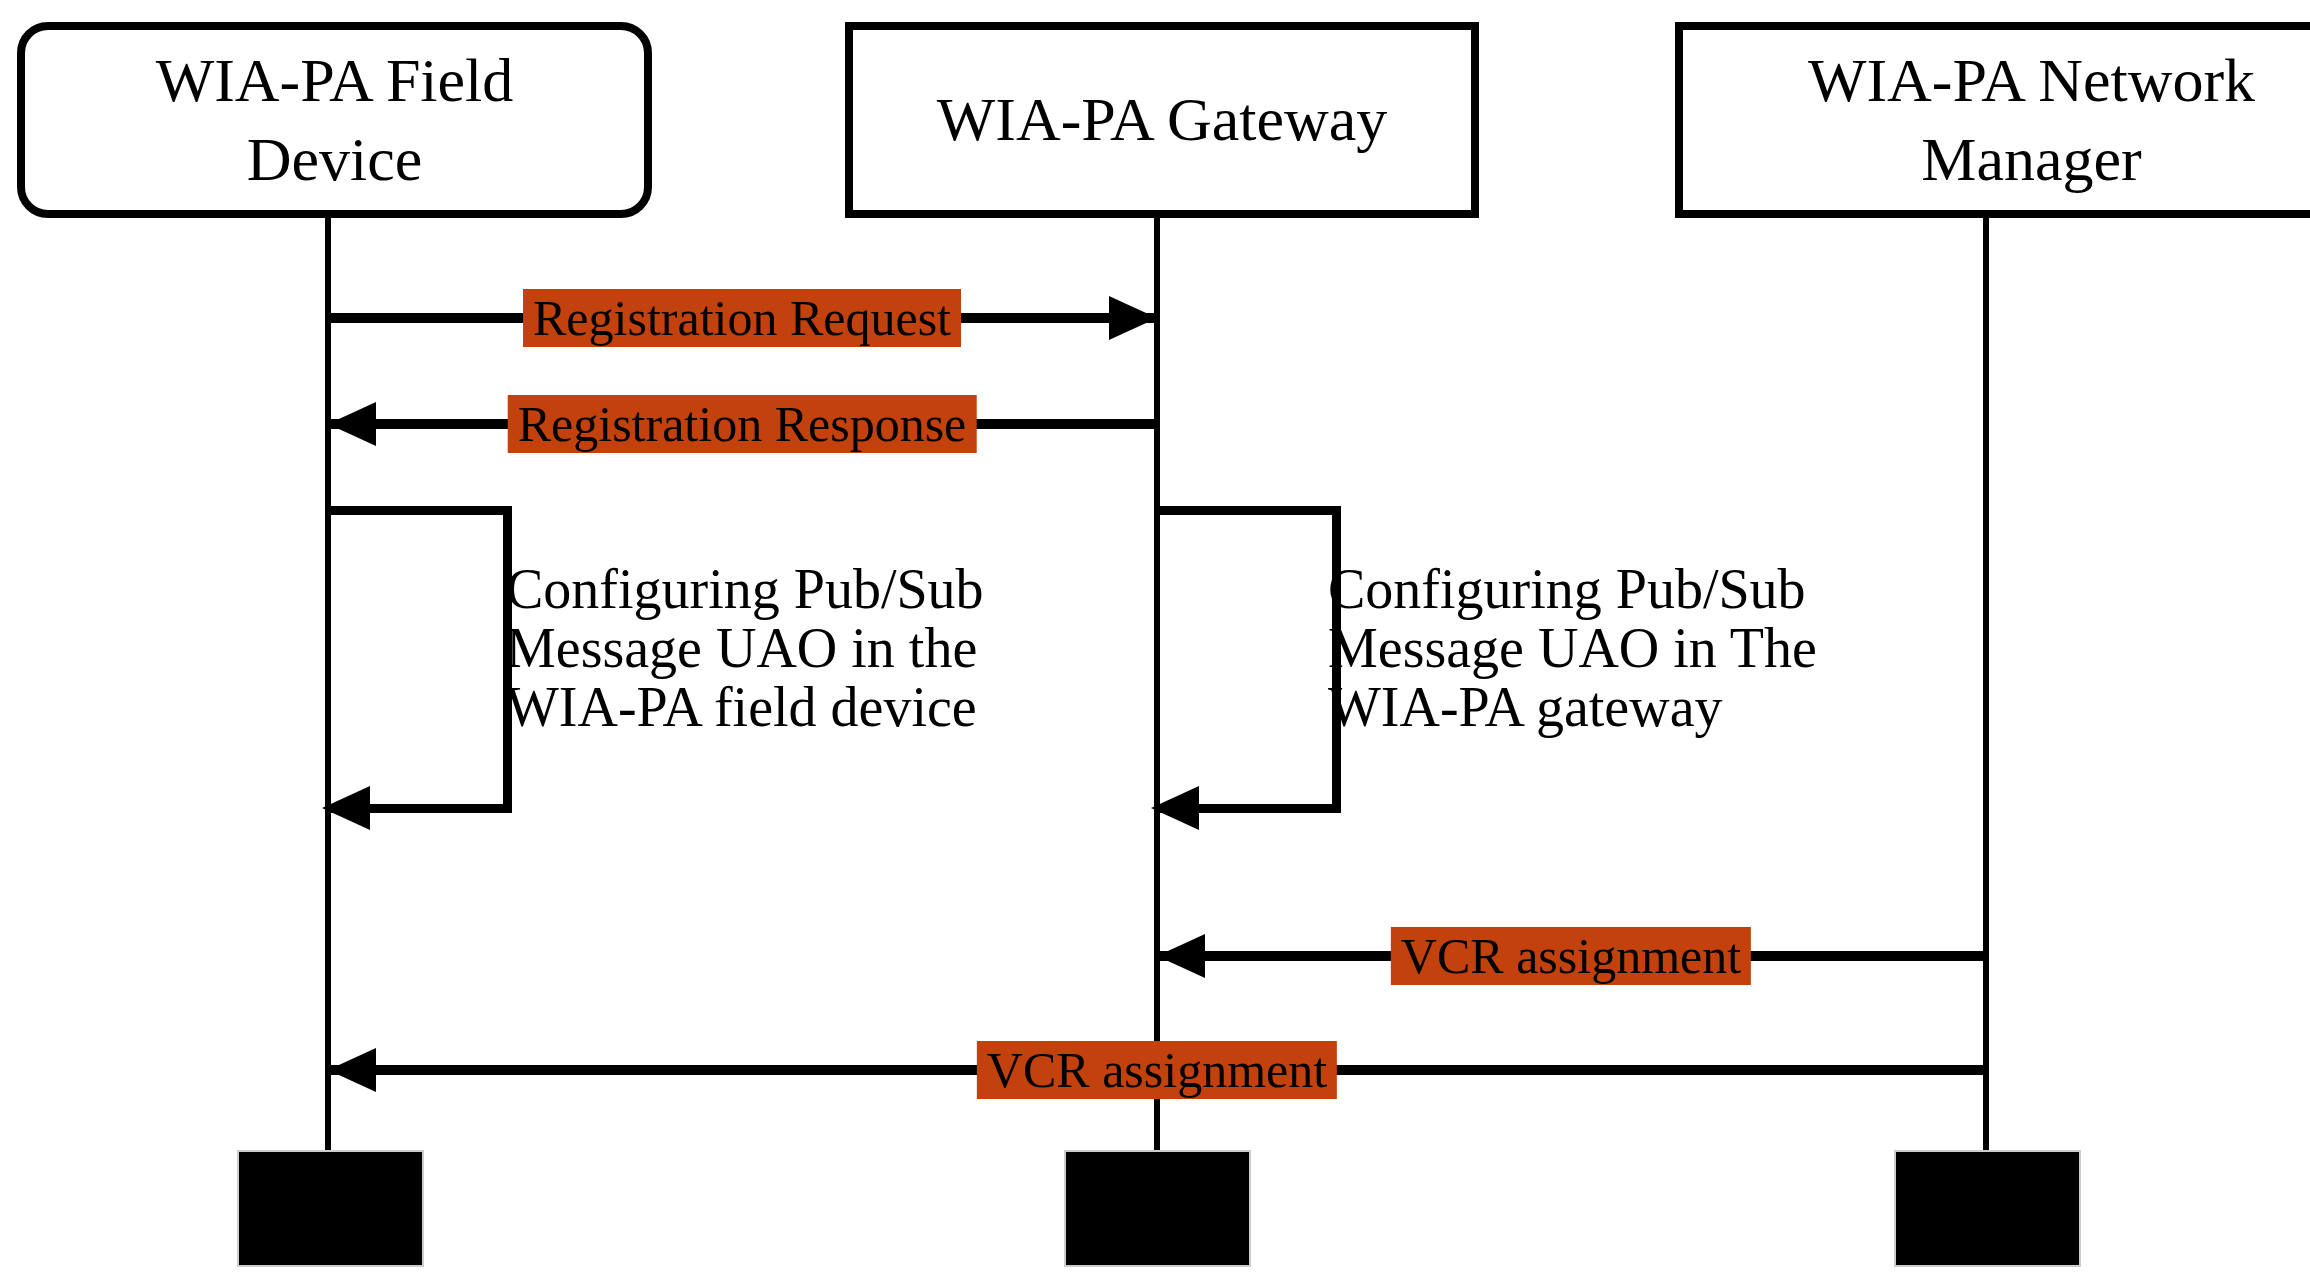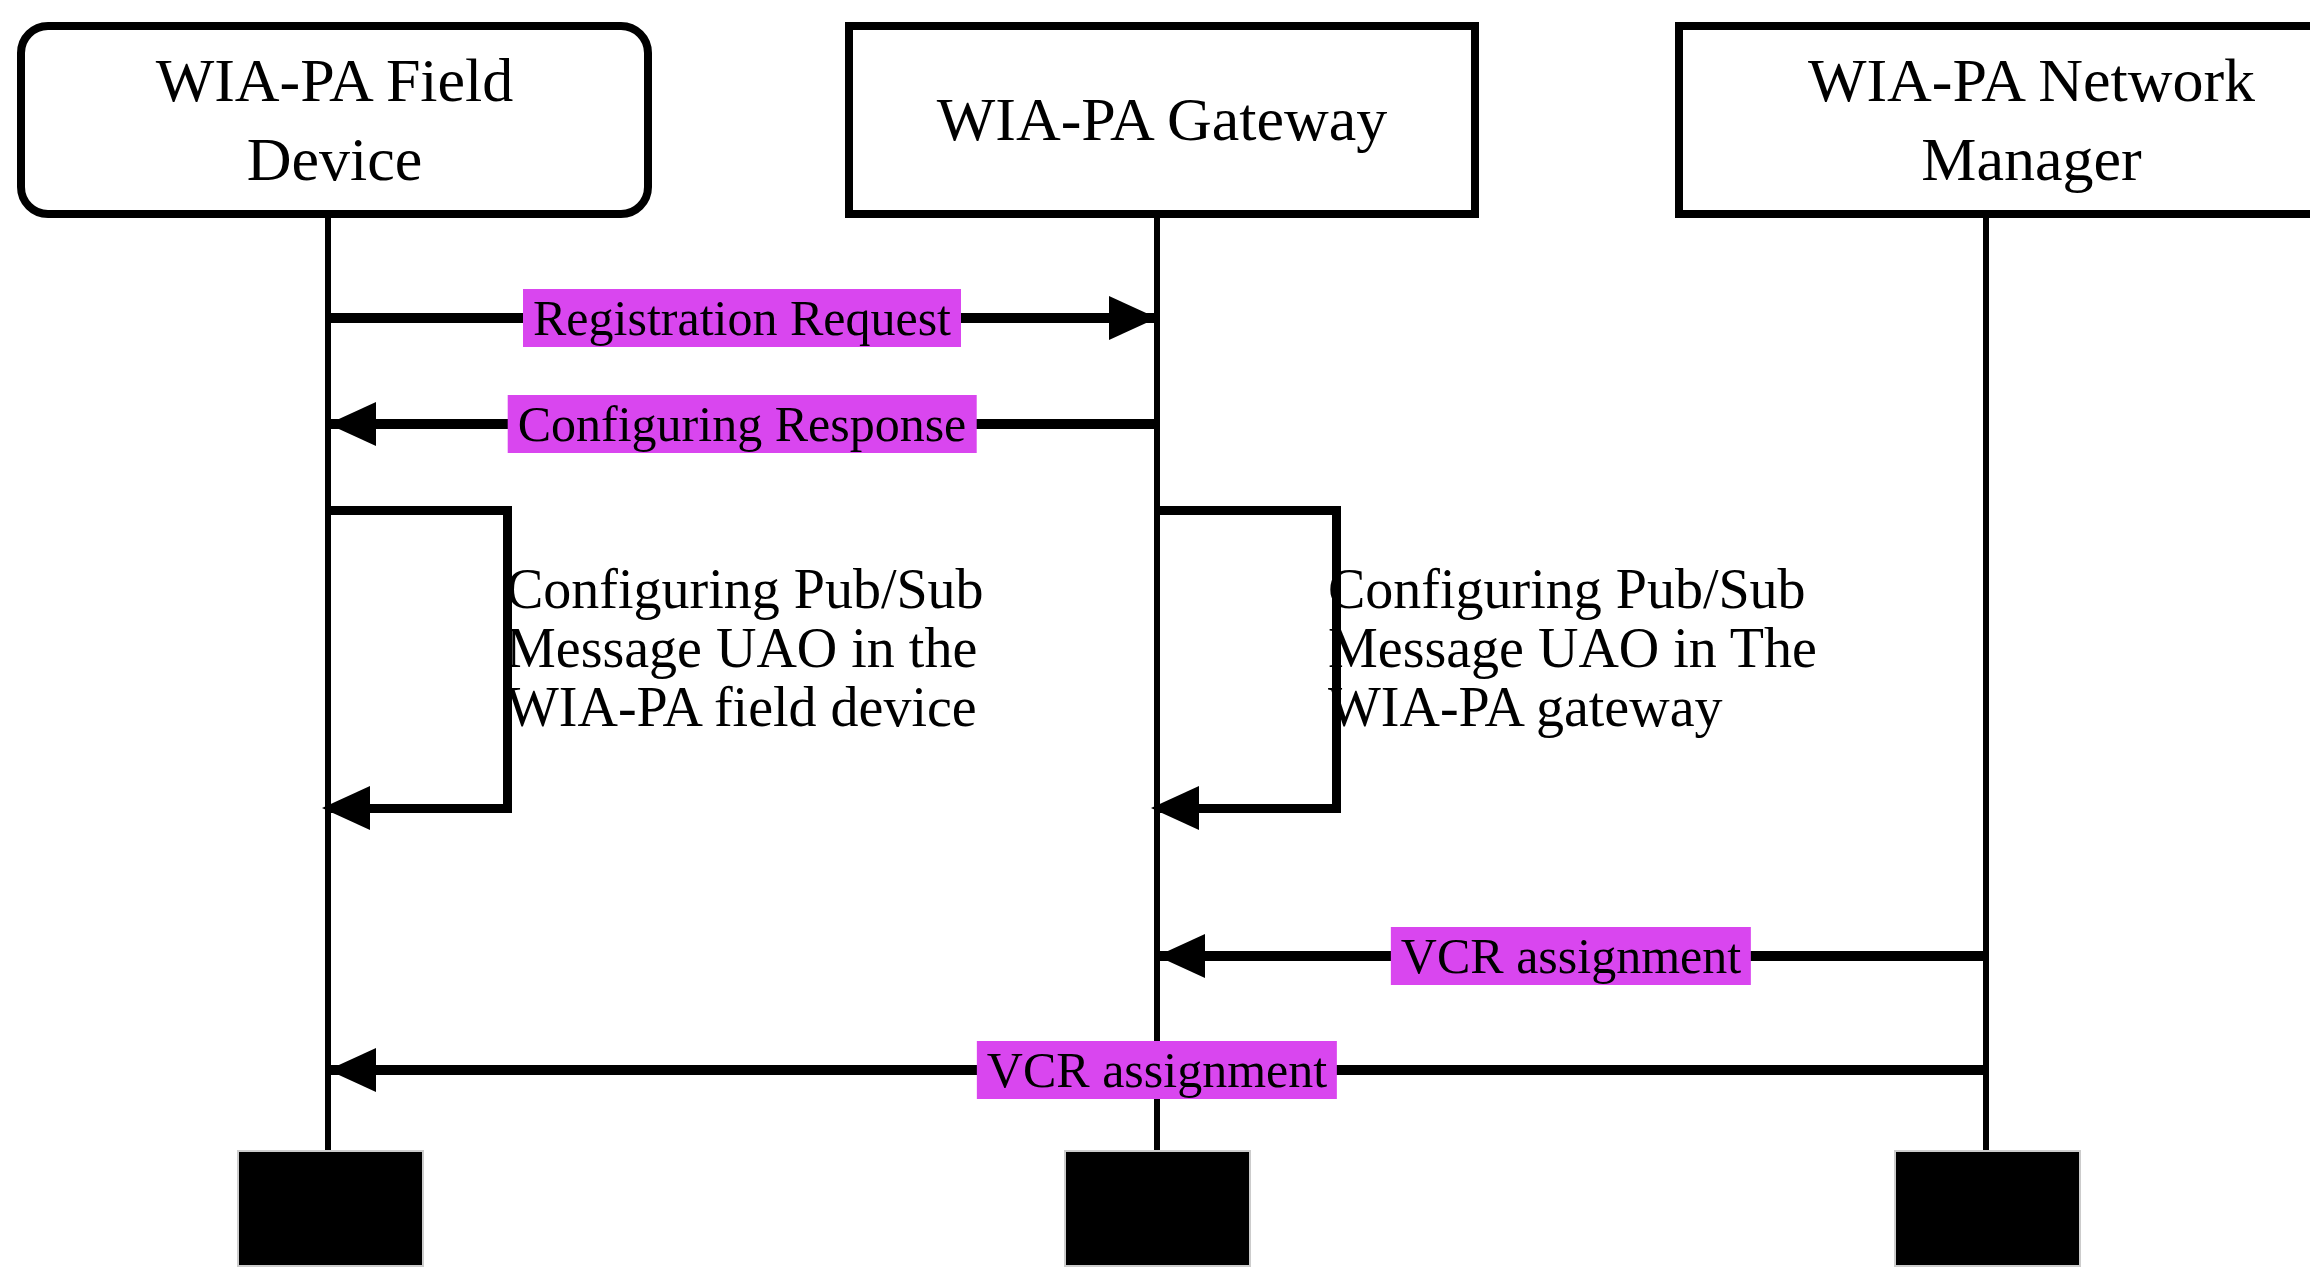--- a/index.html
+++ b/index.html
@@ -34,21 +34,21 @@
   .arrowhead{position:absolute;width:0;height:0;
     border-top:22px solid transparent;border-bottom:22px solid transparent;}
   .ah-right{border-left:48px solid #000;}
   .ah-left{border-right:48px solid #000;}
   .ah1{left:1109px;top:296px;}
   .ah2{left:328px;top:402px;}
   .ah3{left:1157px;top:934px;}
   .ah4{left:328px;top:1048px;}
   .msg-label{
     position:absolute;transform:translate(-50%,-50%);
-    background:#d946ef;padding:0 10px;font-size:50px;white-space:nowrap;
+    background:#c2410c;padding:0 10px;font-size:50px;white-space:nowrap;
   }
   .ml1{left:742px;top:318px;}
   .ml2{left:742px;top:424px;}
   .ml3{left:1571px;top:956px;}
   .ml4{left:1157px;top:1070px;}
   
   .loop-line{position:absolute;background:#000;}
   .lp1-top{left:328px;top:506px;width:184px;height:9px;}
   .lp1-right{left:503px;top:506px;width:9px;height:307px;}
   .lp1-bottom{left:328px;top:804px;width:184px;height:9px;}
@@ -86,21 +86,21 @@
   <div class="lifeline l1"></div>
   <div class="lifeline l2"></div>
   <div class="lifeline l3"></div>
 
   <div class="msg-line m1"></div>
   <div class="arrowhead ah-right ah1"></div>
   <div class="msg-label ml1">Registration Request</div>
 
   <div class="msg-line m2"></div>
   <div class="arrowhead ah-left ah2"></div>
-  <div class="msg-label ml2">Configuring Response</div>
+  <div class="msg-label ml2">Registration Response</div>
 
   <div class="loop-line lp1-top"></div>
   <div class="loop-line lp1-right"></div>
   <div class="loop-line lp1-bottom"></div>
   <div class="arrowhead ah-left ahl1"></div>
   <div class="loop-label ll1">Configuring Pub/Sub
 Message UAO in the
 WIA-PA field device</div>
 
   <div class="loop-line lp2-top"></div>

